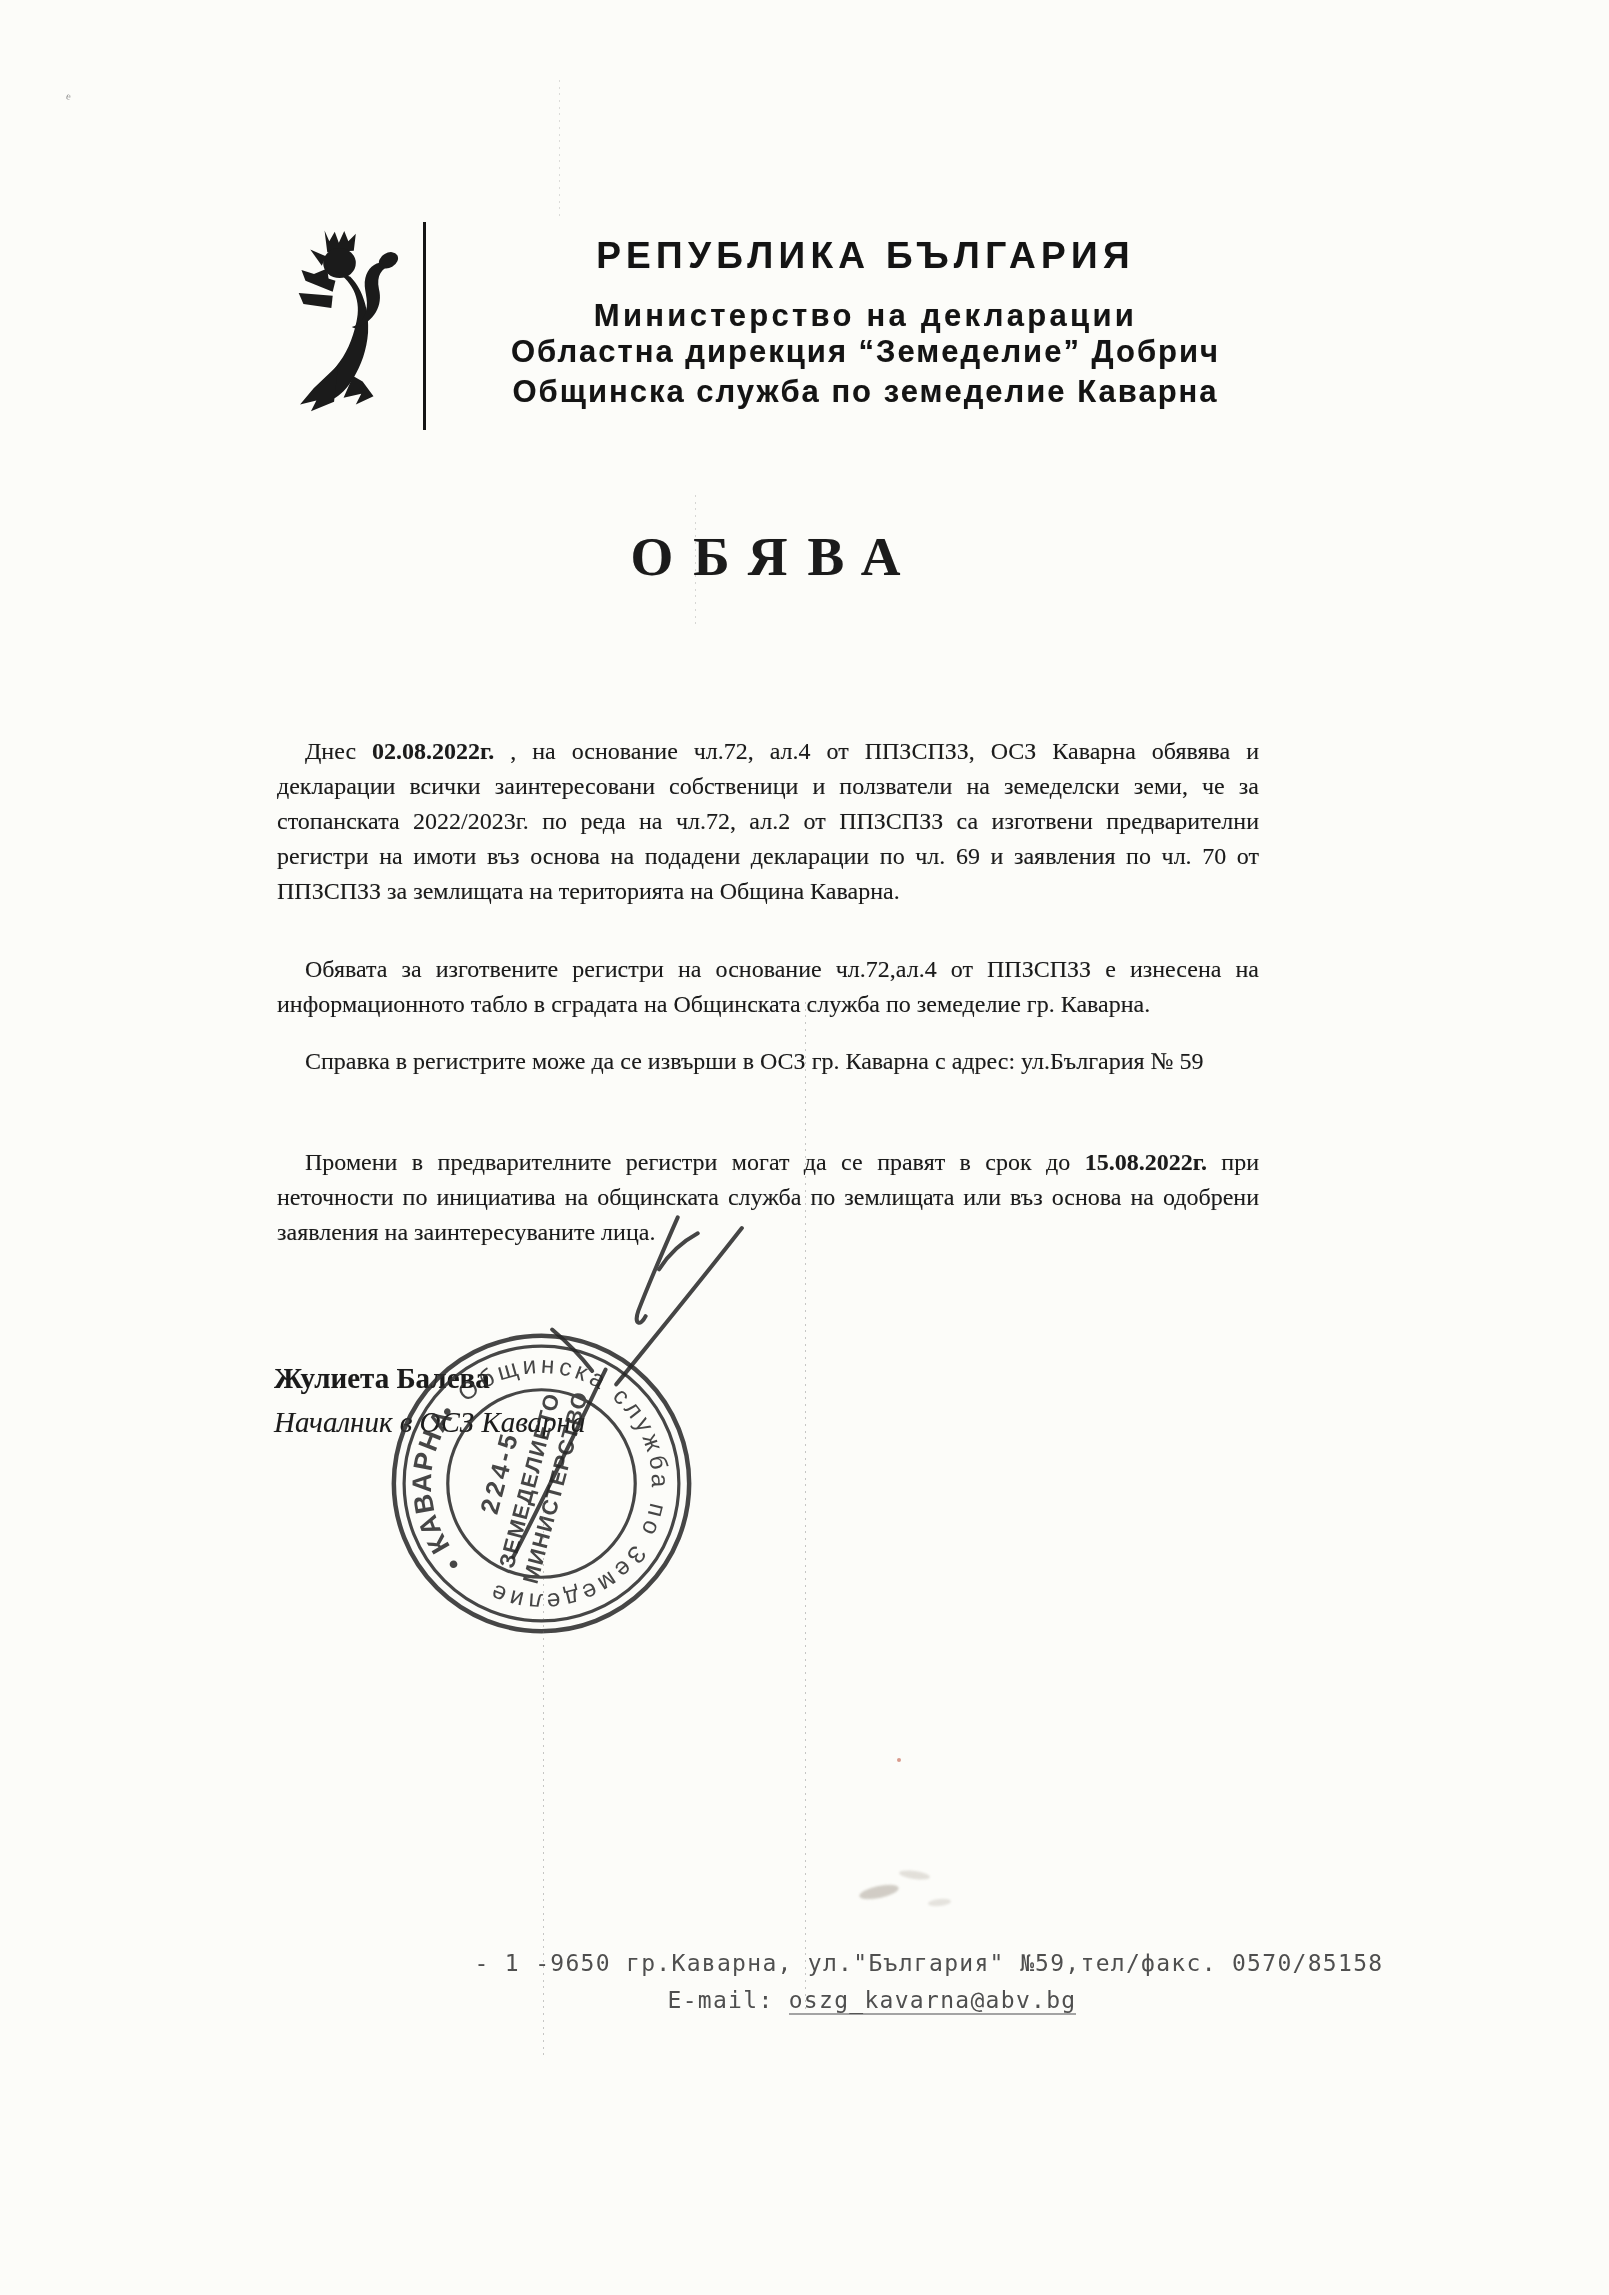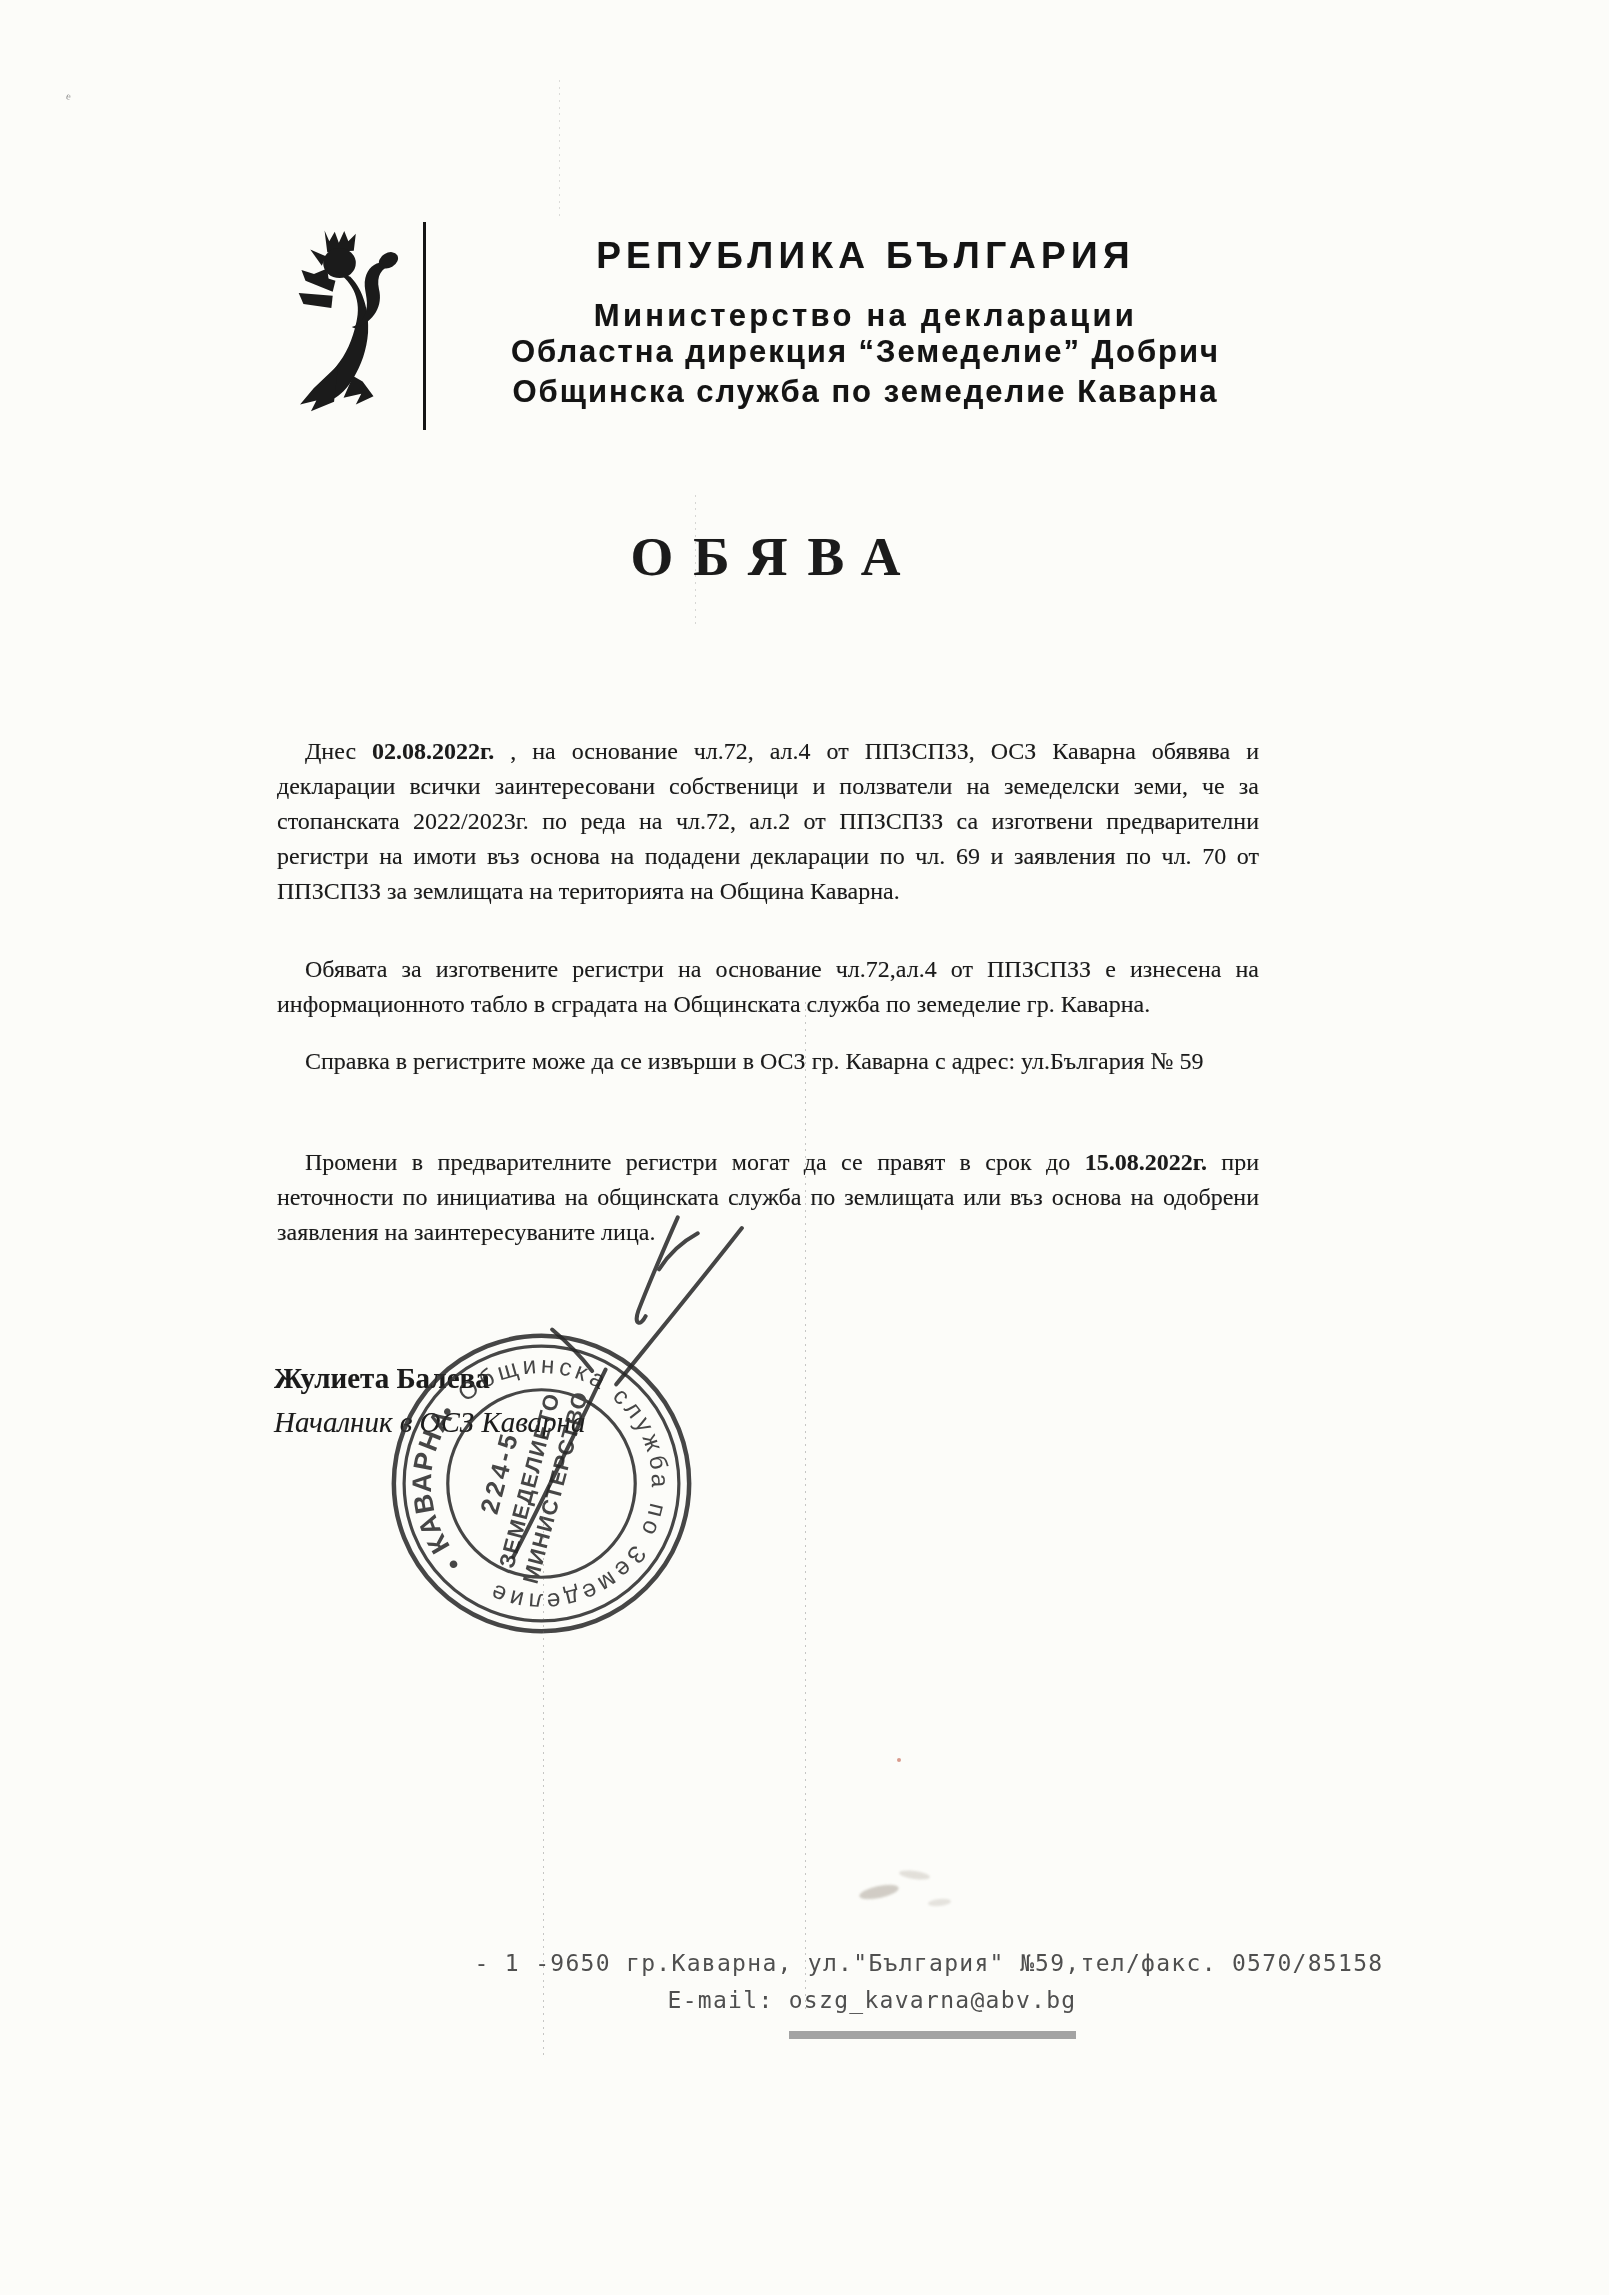--- a/index.html
+++ b/index.html
@@ -35,21 +35,21 @@
   #sig-role{left:274px; top:1406px; font-size:29px; font-style:italic;}
   
   #stamp-svg{left:381px; top:1323px; width:321px; height:321px; opacity:.88;}
   #sig-strokes{left:0; top:0; width:1610px; height:2295px; pointer-events:none;}
   
   #footer-line1{left:0; top:1950px; width:1858px; text-align:center;
     font-family:"DejaVu Sans Mono", monospace; font-size:23px; letter-spacing:1.3px;
     color:#4f4f4f; white-space:pre;}
   #footer-line2{left:0; top:1987px; width:1744px; text-align:center;
     font-family:"DejaVu Sans Mono", monospace; font-size:23px; letter-spacing:1.3px; color:#4f4f4f;}
-  #footer-email{border-bottom:8px solid #a3a3a3; padding-bottom:18px;}
+  #footer-email{border-bottom:2px solid #a3a3a3; padding-bottom:0;}
   
   .vstreak{width:1.3px; background:repeating-linear-gradient(180deg, rgba(110,110,110,.38) 0 2px, transparent 2px 6.7px);}
   #streak-a{left:805px; top:1002px; height:1009px;}
   #streak-b{left:543px; top:1504px; height:555px;}
   #streak-c{left:695px; top:495px; height:134px; opacity:.7;}
   #streak-d{left:559px; top:80px; height:140px; opacity:.6;}
   #corner-mark{left:67px; top:82px; font-size:17.4px; color:#8f8f8f; transform:rotate(12deg);}
   #red-dot{left:897px; top:1758px; width:4px; height:4px; border-radius:50%; background:#cf8273; opacity:.8;}
   .smudge{position:absolute; background:#6f6150; border-radius:50%; filter:blur(1.3px);}
 </style>

